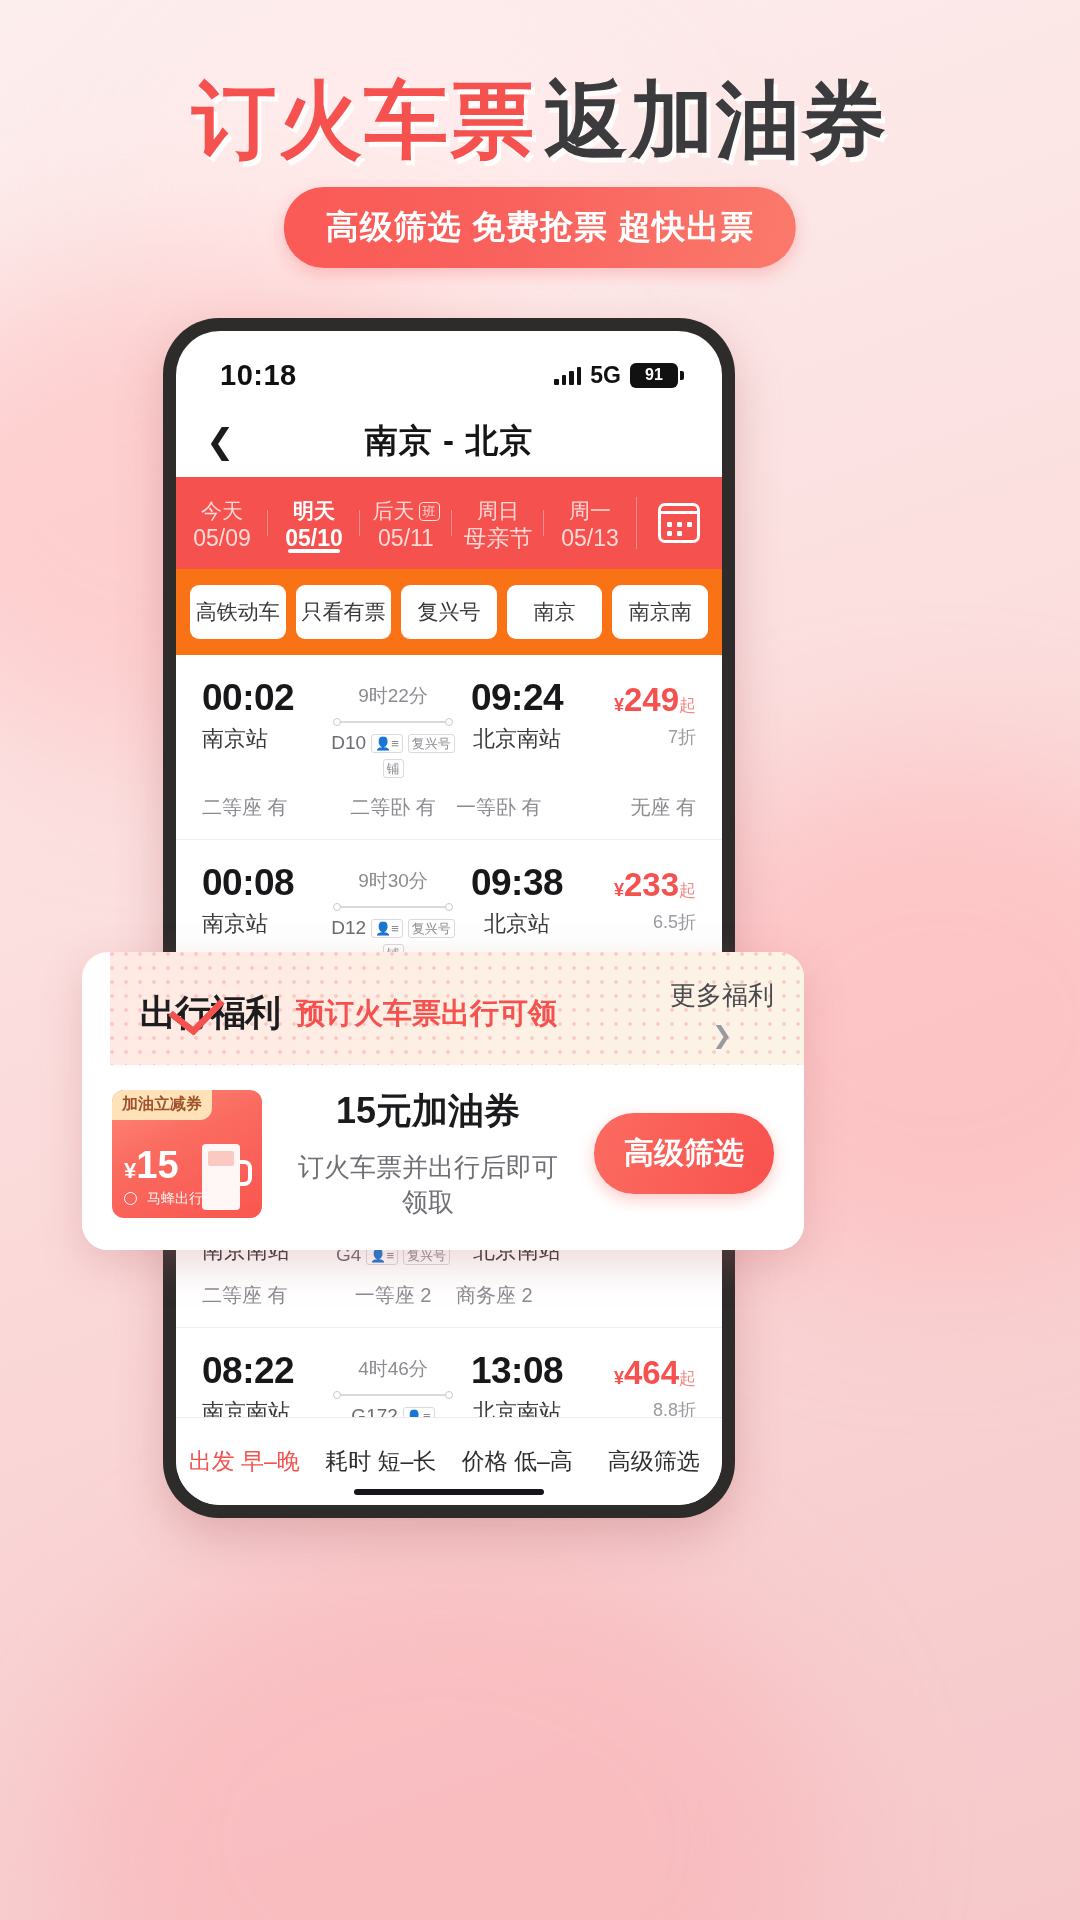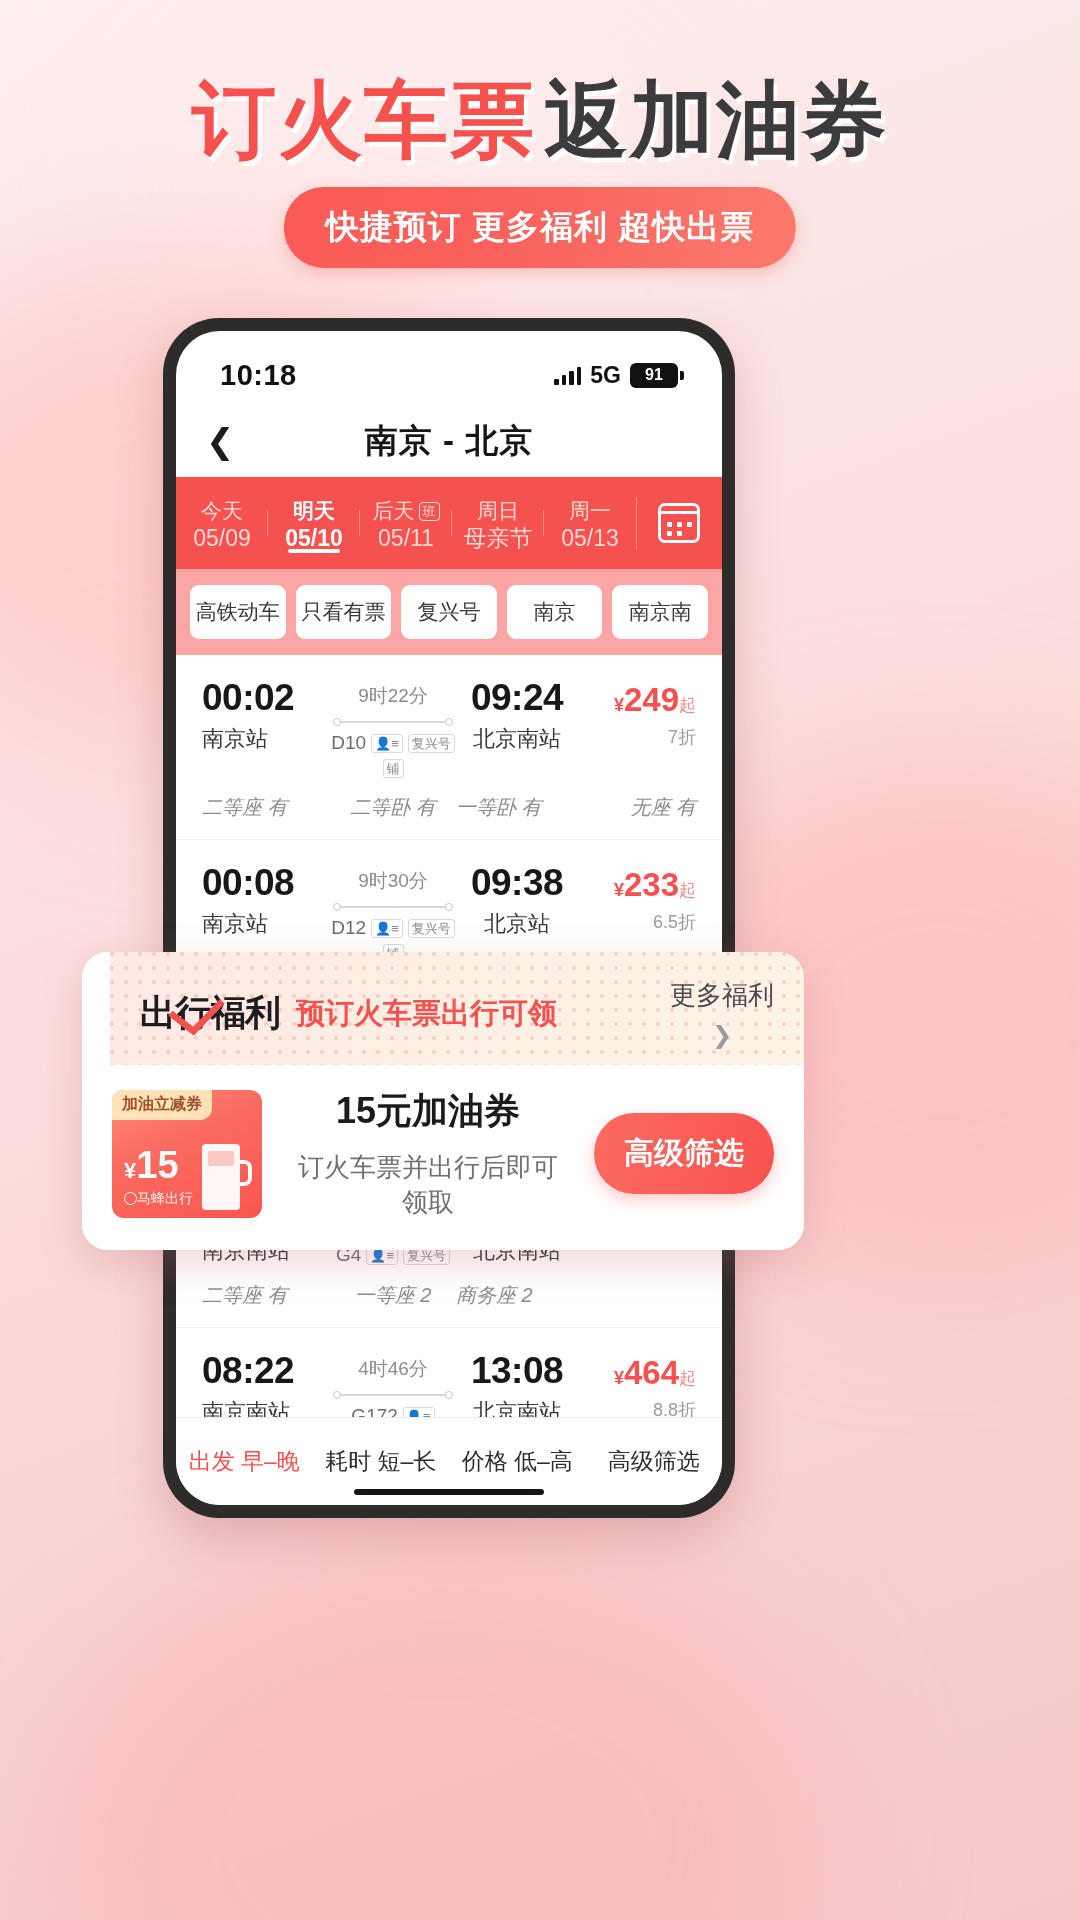--- a/index.html
+++ b/index.html
@@ -91,21 +91,21 @@
          position:relative; }
   .cal::before { content:""; position:absolute; left:0; top:20px; bottom:20px; width:1px; background:rgba(255,255,255,.35); }
   .cal-ico { width:42px; height:40px; border:3px solid #fff; border-radius:7px; position:relative; }
   .cal-ico::before { content:""; position:absolute; left:-3px; right:-3px; top:5px; height:3px; background:#fff; }
   .cal-ico i { position:absolute; width:5px;height:5px;background:#fff;border-radius:1px; }
   .cal-ico i:nth-child(1){left:6px;top:16px}.cal-ico i:nth-child(2){left:16px;top:16px}
   .cal-ico i:nth-child(3){left:26px;top:16px}.cal-ico i:nth-child(4){left:6px;top:25px}
   .cal-ico i:nth-child(5){left:16px;top:25px}
 
   
-  .filters { background:#fca5a5; display:flex; gap:10px; padding:16px 14px; }
+  .filters { background:#f97316; display:flex; gap:10px; padding:16px 14px; }
   .chip { flex:1; background:#fff; border-radius:9px; text-align:center;
           font-size:21px; color:#3a3a3c; padding:13px 0; }
 
   
   .list { background:#fff; }
   .trow { padding:22px 26px 18px 26px; border-bottom:1px solid #f0f0f2; }
   .tmain { display:flex; align-items:flex-start; }
   .tcol-l { width:128px; }
   .tcol-m { flex:1; text-align:center; padding-top:6px; }
   .tcol-r { width:122px; text-align:center; }
@@ -117,21 +117,21 @@
   .tline::before { content:""; position:absolute; left:6px; right:6px; top:5px; height:1.5px; background:#d8d8dd; }
   .tline i { position:absolute; top:2px; width:8px;height:8px;border:1.5px solid #c9c9d0;border-radius:50%;background:#fff; }
   .tline i.s { left:0 } .tline i.e { right:0 }
   .tcode { font-size:19px; color:#6c6c72; display:flex; align-items:center; justify-content:center; gap:5px; flex-wrap:wrap; }
   .tg { border:1px solid #d9d9de; border-radius:3px; font-size:13px; color:#8a8a90; padding:0 3px; line-height:17px; }
   .tg.ico { display:inline-flex; align-items:center; gap:1px; }
   .price { font-size:18px; color:#f4514f; font-weight:700; }
   .price b { font-size:33px; font-weight:700; }
   .price .qi { font-size:17px; color:#f08a86; font-weight:400; }
   .disc { font-size:18px; color:#9a9aa0; margin-top:6px; }
-  .tsub { display:flex; margin-top:16px;font-style:italic; }
+  .tsub { display:flex; margin-top:16px; }
   .tsub div { font-size:20px; color:#8b8b90; }
   .tsub .a { width:128px; } .tsub .b { flex:1; text-align:center; }
   .tsub .c { width:122px; text-align:left; } .tsub .d { width:118px; text-align:right; }
 
   
   .bottombar {
     position:absolute; left:0; bottom:0; width:100%; height:88px; background:#fff;
     border-top:1px solid #ececef; display:flex; align-items:center;
   }
   .bb { flex:1; text-align:center; font-size:23px; color:#2e2e31; position:relative; }
@@ -169,21 +169,21 @@
   }
   .cpn-tag {
     position:absolute; left:0; top:0; background:#ffe2b8; color:#a0522a;
     font-size:16px; font-weight:700; padding:4px 10px 5px 10px;
     border-radius:12px 0 12px 0;
   }
   .cpn-amt { position:absolute; left:12px; bottom:34px; color:#fff; font-weight:800;
              font-size:38px; line-height:1; }
   .cpn-amt small { font-size:22px; font-weight:700; }
   .cpn-brand { position:absolute; left:12px; bottom:10px; color:rgba(255,255,255,.92);
-               font-size:14px; display:flex; align-items:center; gap:0; }
+               font-size:14px; display:flex; align-items:center; gap:10px; }
   .cpn-brand .dot { width:13px;height:13px;border-radius:50%;border:1.5px solid #fff;
                     display:inline-block; }
   .cpn-pump { position:absolute; right:8px; bottom:8px; width:58px; height:76px; }
   .cpn-pump .body { position:absolute; left:6px; bottom:0; width:38px; height:66px;
                     background:#fff; border-radius:4px; opacity:.95; }
   .cpn-pump .scr { position:absolute; left:12px; bottom:44px; width:26px; height:15px;
                    background:#fbc9c2; border-radius:2px; }
   .cpn-pump .noz { position:absolute; right:2px; bottom:24px; width:13px; height:26px;
                    border:4px solid #fff; border-left:none; border-radius:0 8px 8px 0; }
   .cpn-txt { flex:1;text-align:center; }
@@ -199,21 +199,21 @@
 <body>
 
 <div class="blush d"></div>
 <div class="blush a"></div>
 <div class="blush b"></div>
 <div class="blush c"></div>
 
 <div class="headline">
   <span class="red">订火车票</span><span class="dark">返加油券</span>
 </div>
-<div class="subpill">快捷预订 更多福利 超快出票</div>
+<div class="subpill">高级筛选 免费抢票 超快出票</div>
 
 <div class="phone">
   <div class="screen">
 
     <div class="statusbar">
       <div class="st-time">10:18</div>
       <div class="st-right">
         <span class="bars">
             <i></i>
             <i></i>

